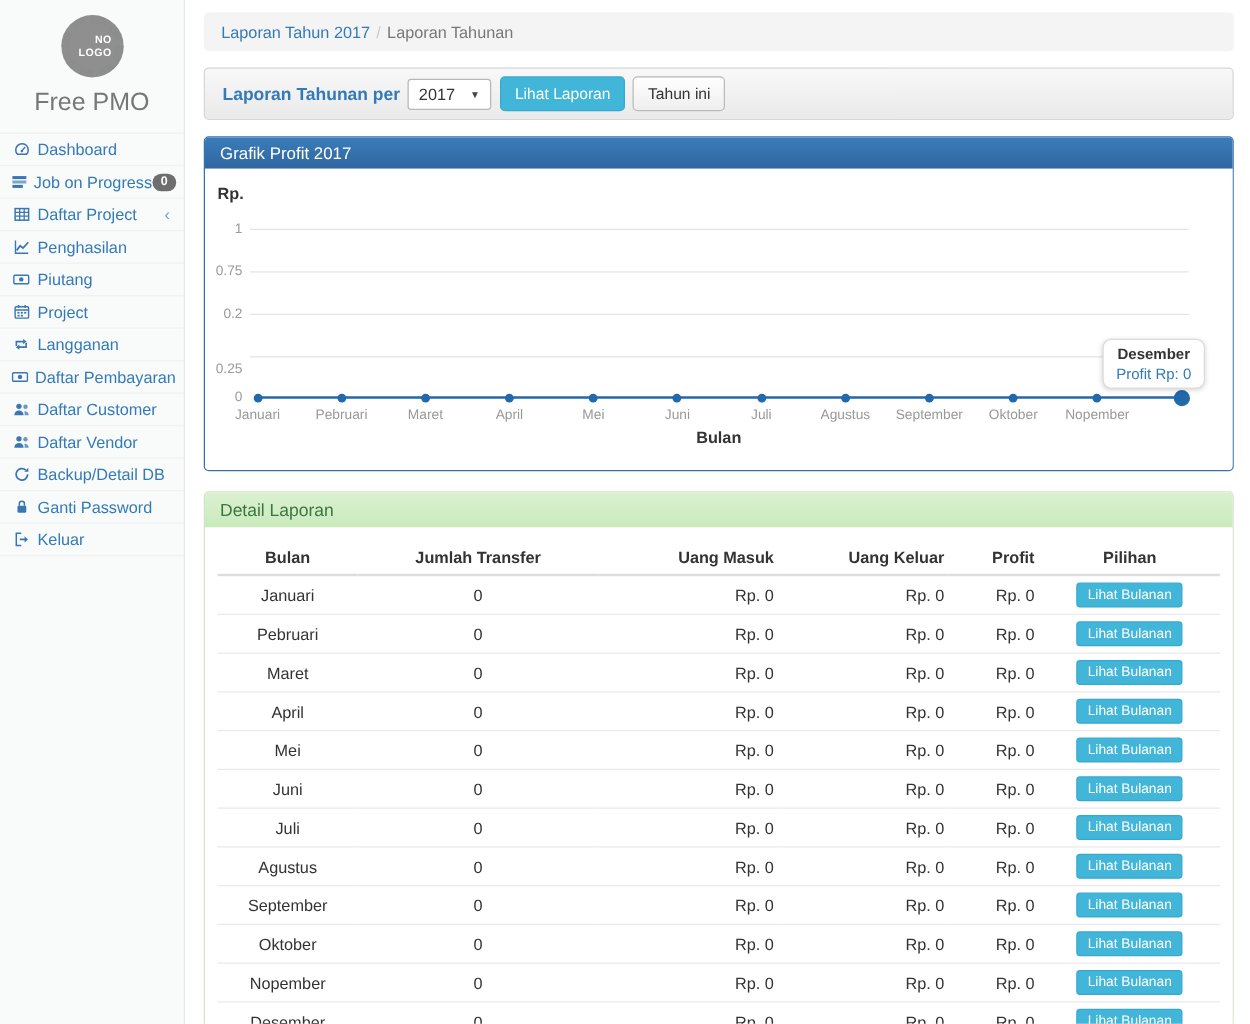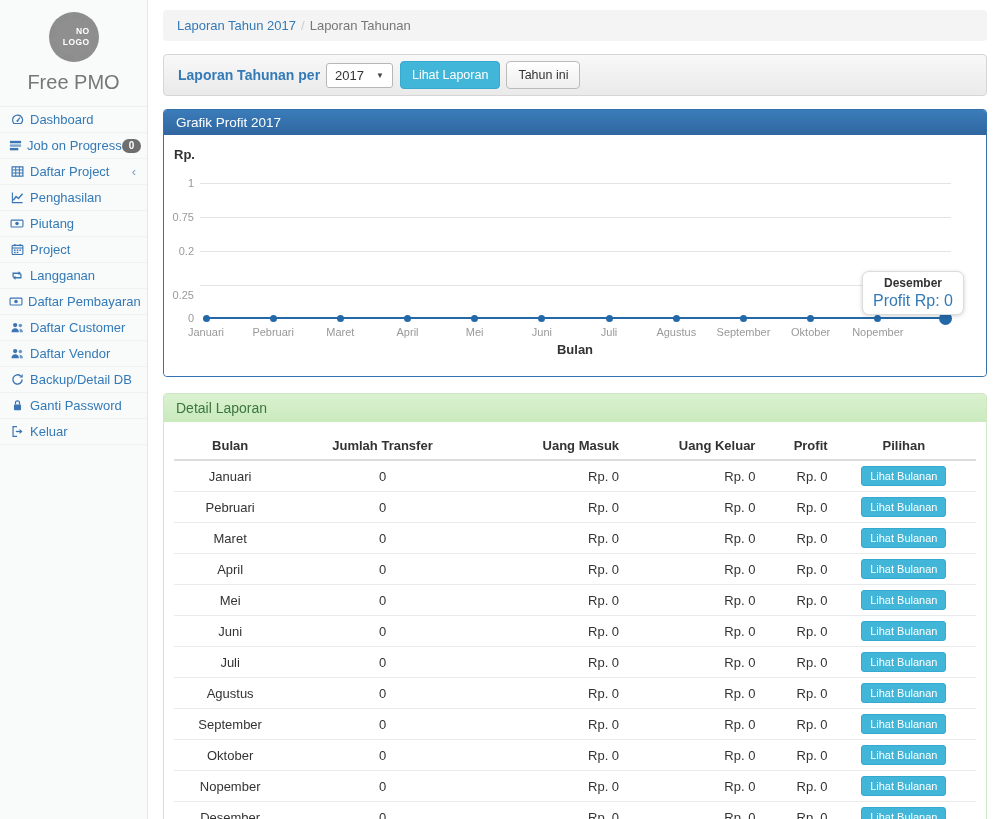--- a/index.html
+++ b/index.html
@@ -53,21 +53,21 @@
   .x-axis-title { position: absolute; left: 50%; transform: translateX(-50%); top: 207px;
     font-weight: bold; color: #333; font-size: 13px; }
   .gridline { position: absolute; height: 1px; background: #e4e4e4; }
   .tick-label { position: absolute; left: 0; width: 30px; text-align: right; font-size: 11px; color: #9a9a9a; }
   .zero-line { position: absolute; height: 2px; background: #2368a8; }
   .chart-dot { position: absolute; border-radius: 50%; background: #2368a8; }
   .chart-xlabel { position: absolute; width: 80px; text-align: center; font-size: 11px; color: #999; }
   .chart-tooltip { position: absolute; right: 22px; top: 136px; background: #fff; border: 1px solid #dcdcdc;
     border-radius: 7px; padding: 4px 10px; box-shadow: 0 1px 4px rgba(0,0,0,.18); text-align: center; z-index: 3; }
   .tt-title { font-weight: bold; color: #333; font-size: 12px; }
-  .tt-text { color: #337ab7; font-size: 16px; margin-top: 2px; }
+  .tt-text { color: #337ab7; font-size: 12px; margin-top: 2px; }
 
   
   .panel-success { border: 1px solid #cfe6c4; margin-bottom: 12px; }
   .panel-success .panel-heading { background: linear-gradient(#daf1d0, #c9eabd); color: #3c763d;
     padding: 6px 12px; font-size: 14px; border-radius: 3px 3px 0 0; }
   .table-body { background: #fff; padding: 10px 10px 16px; border-radius: 0 0 4px 4px; }
   table { width: 100%; border-collapse: collapse; font-size: 13px; }
   th { font-weight: bold; padding: 6px 4px; border-bottom: 2px solid #ddd; }
   td { padding: 5px 4px; border-bottom: 1px solid #eaeaea; }
   .btn-xs { font-size: 11px; padding: 3px 8px; background: #41b6d9; border: 1px solid #36a9ce;

